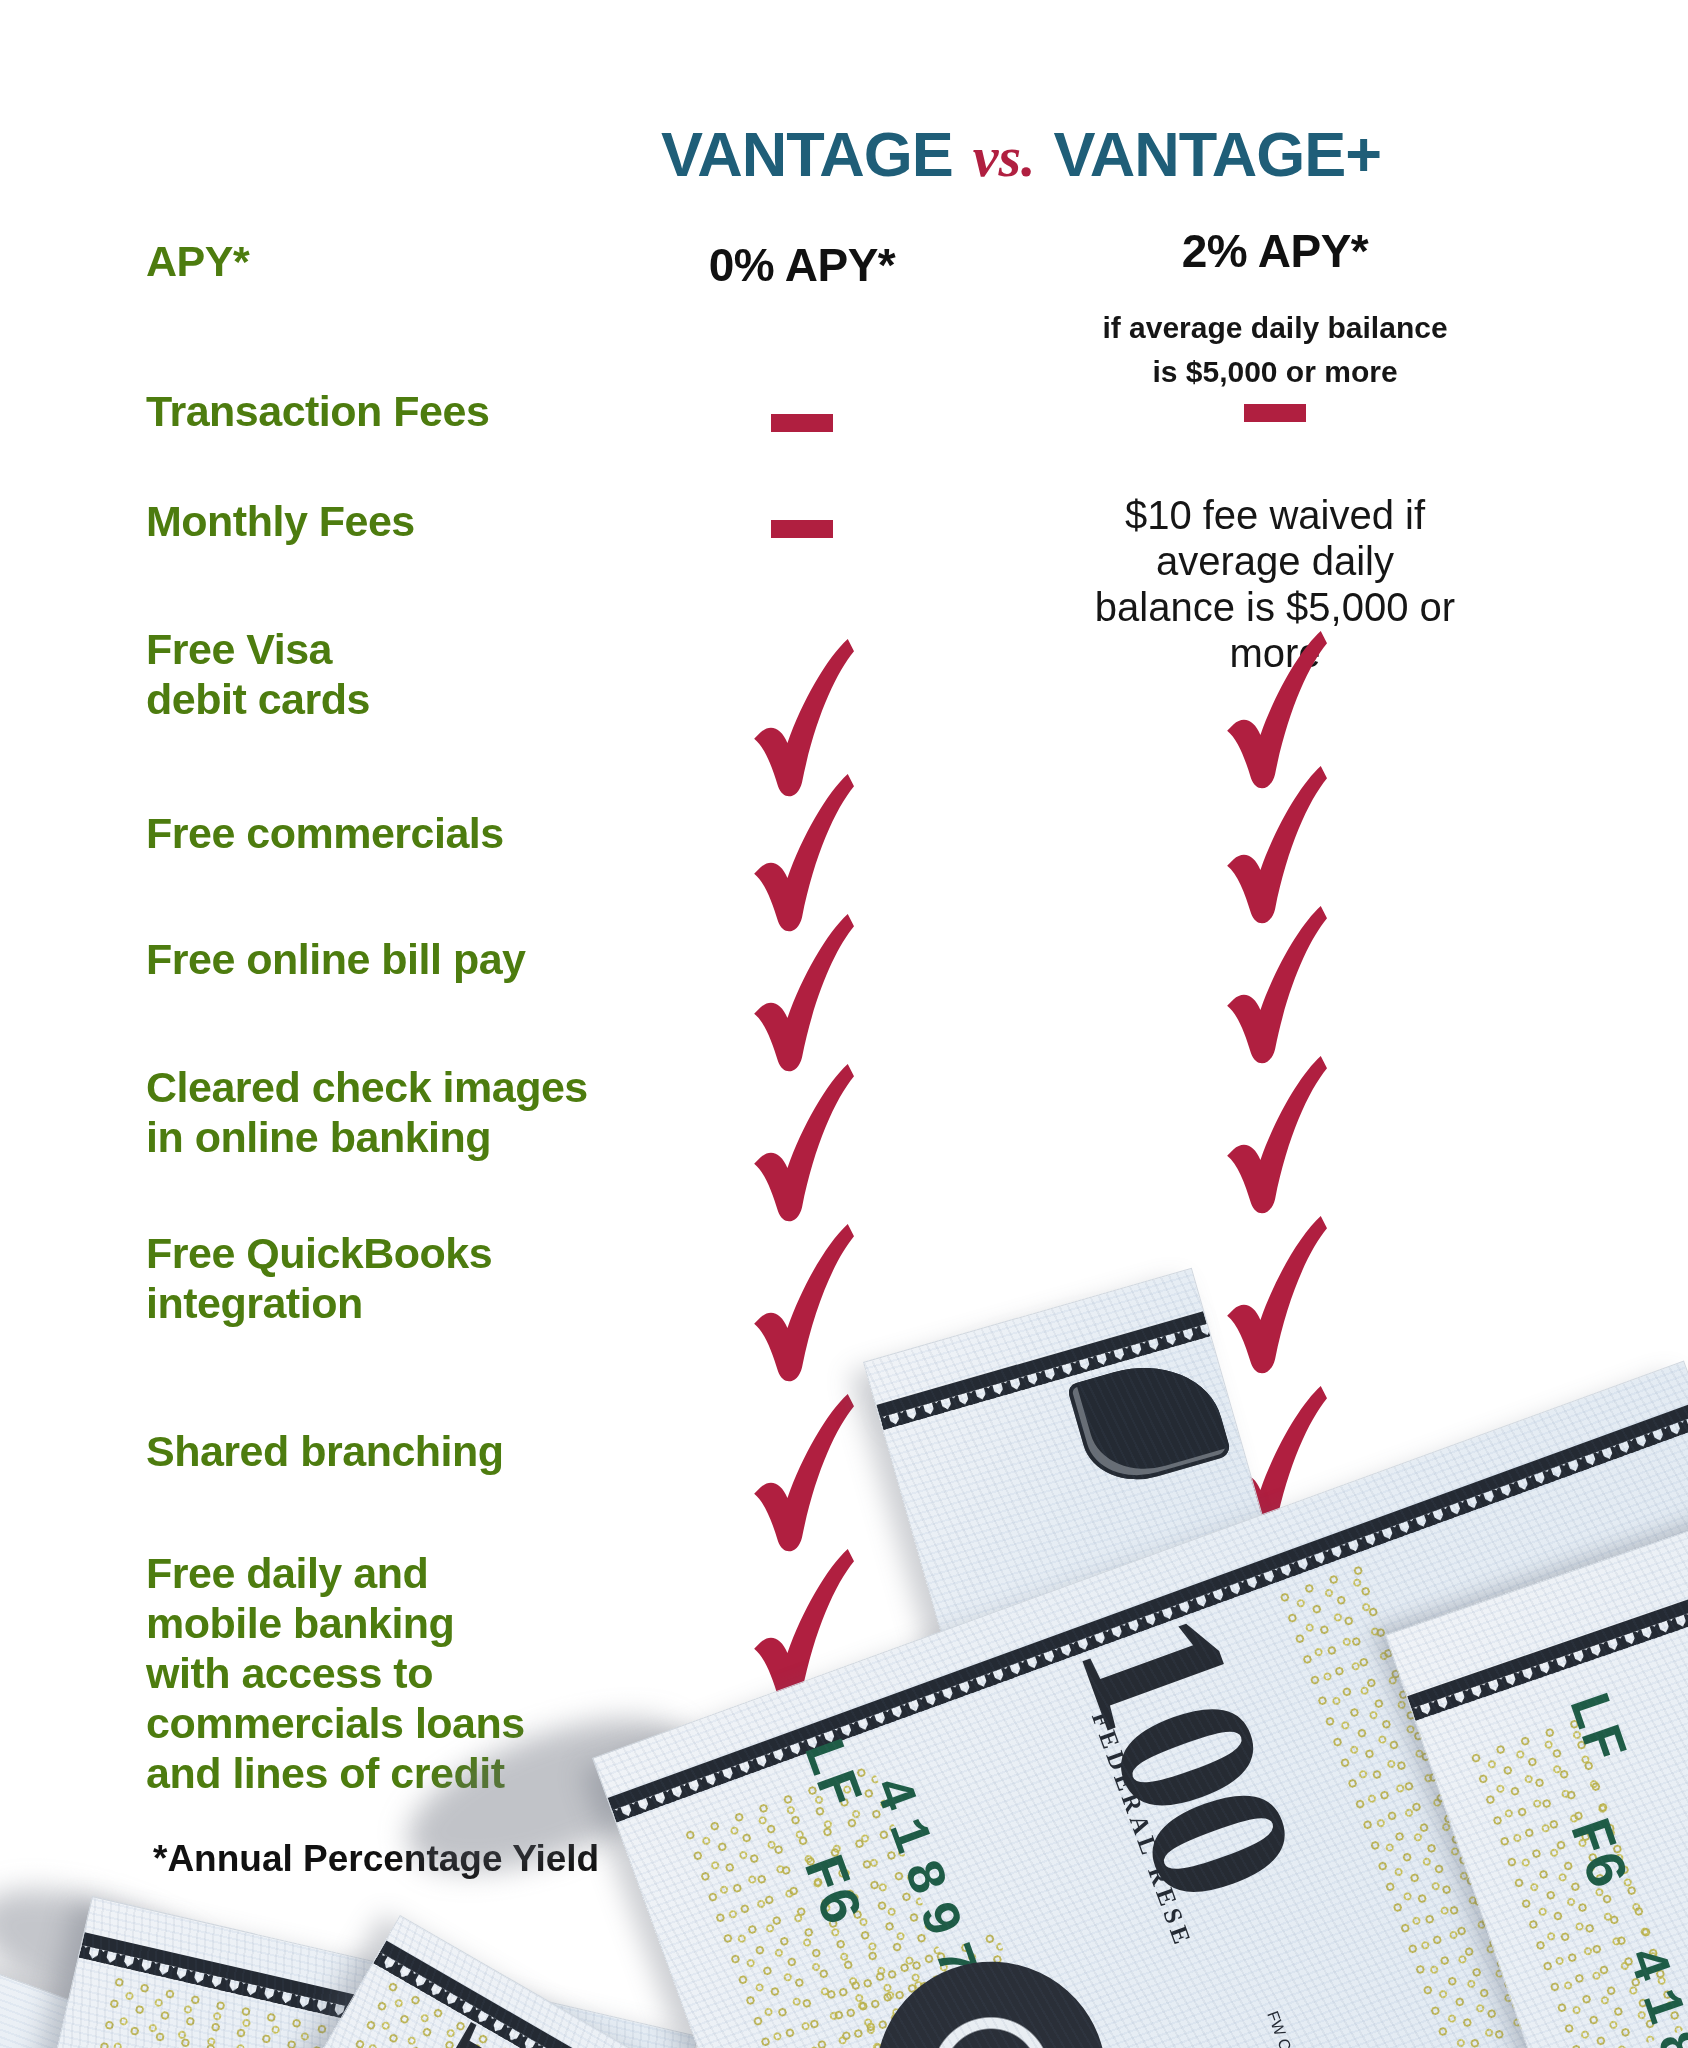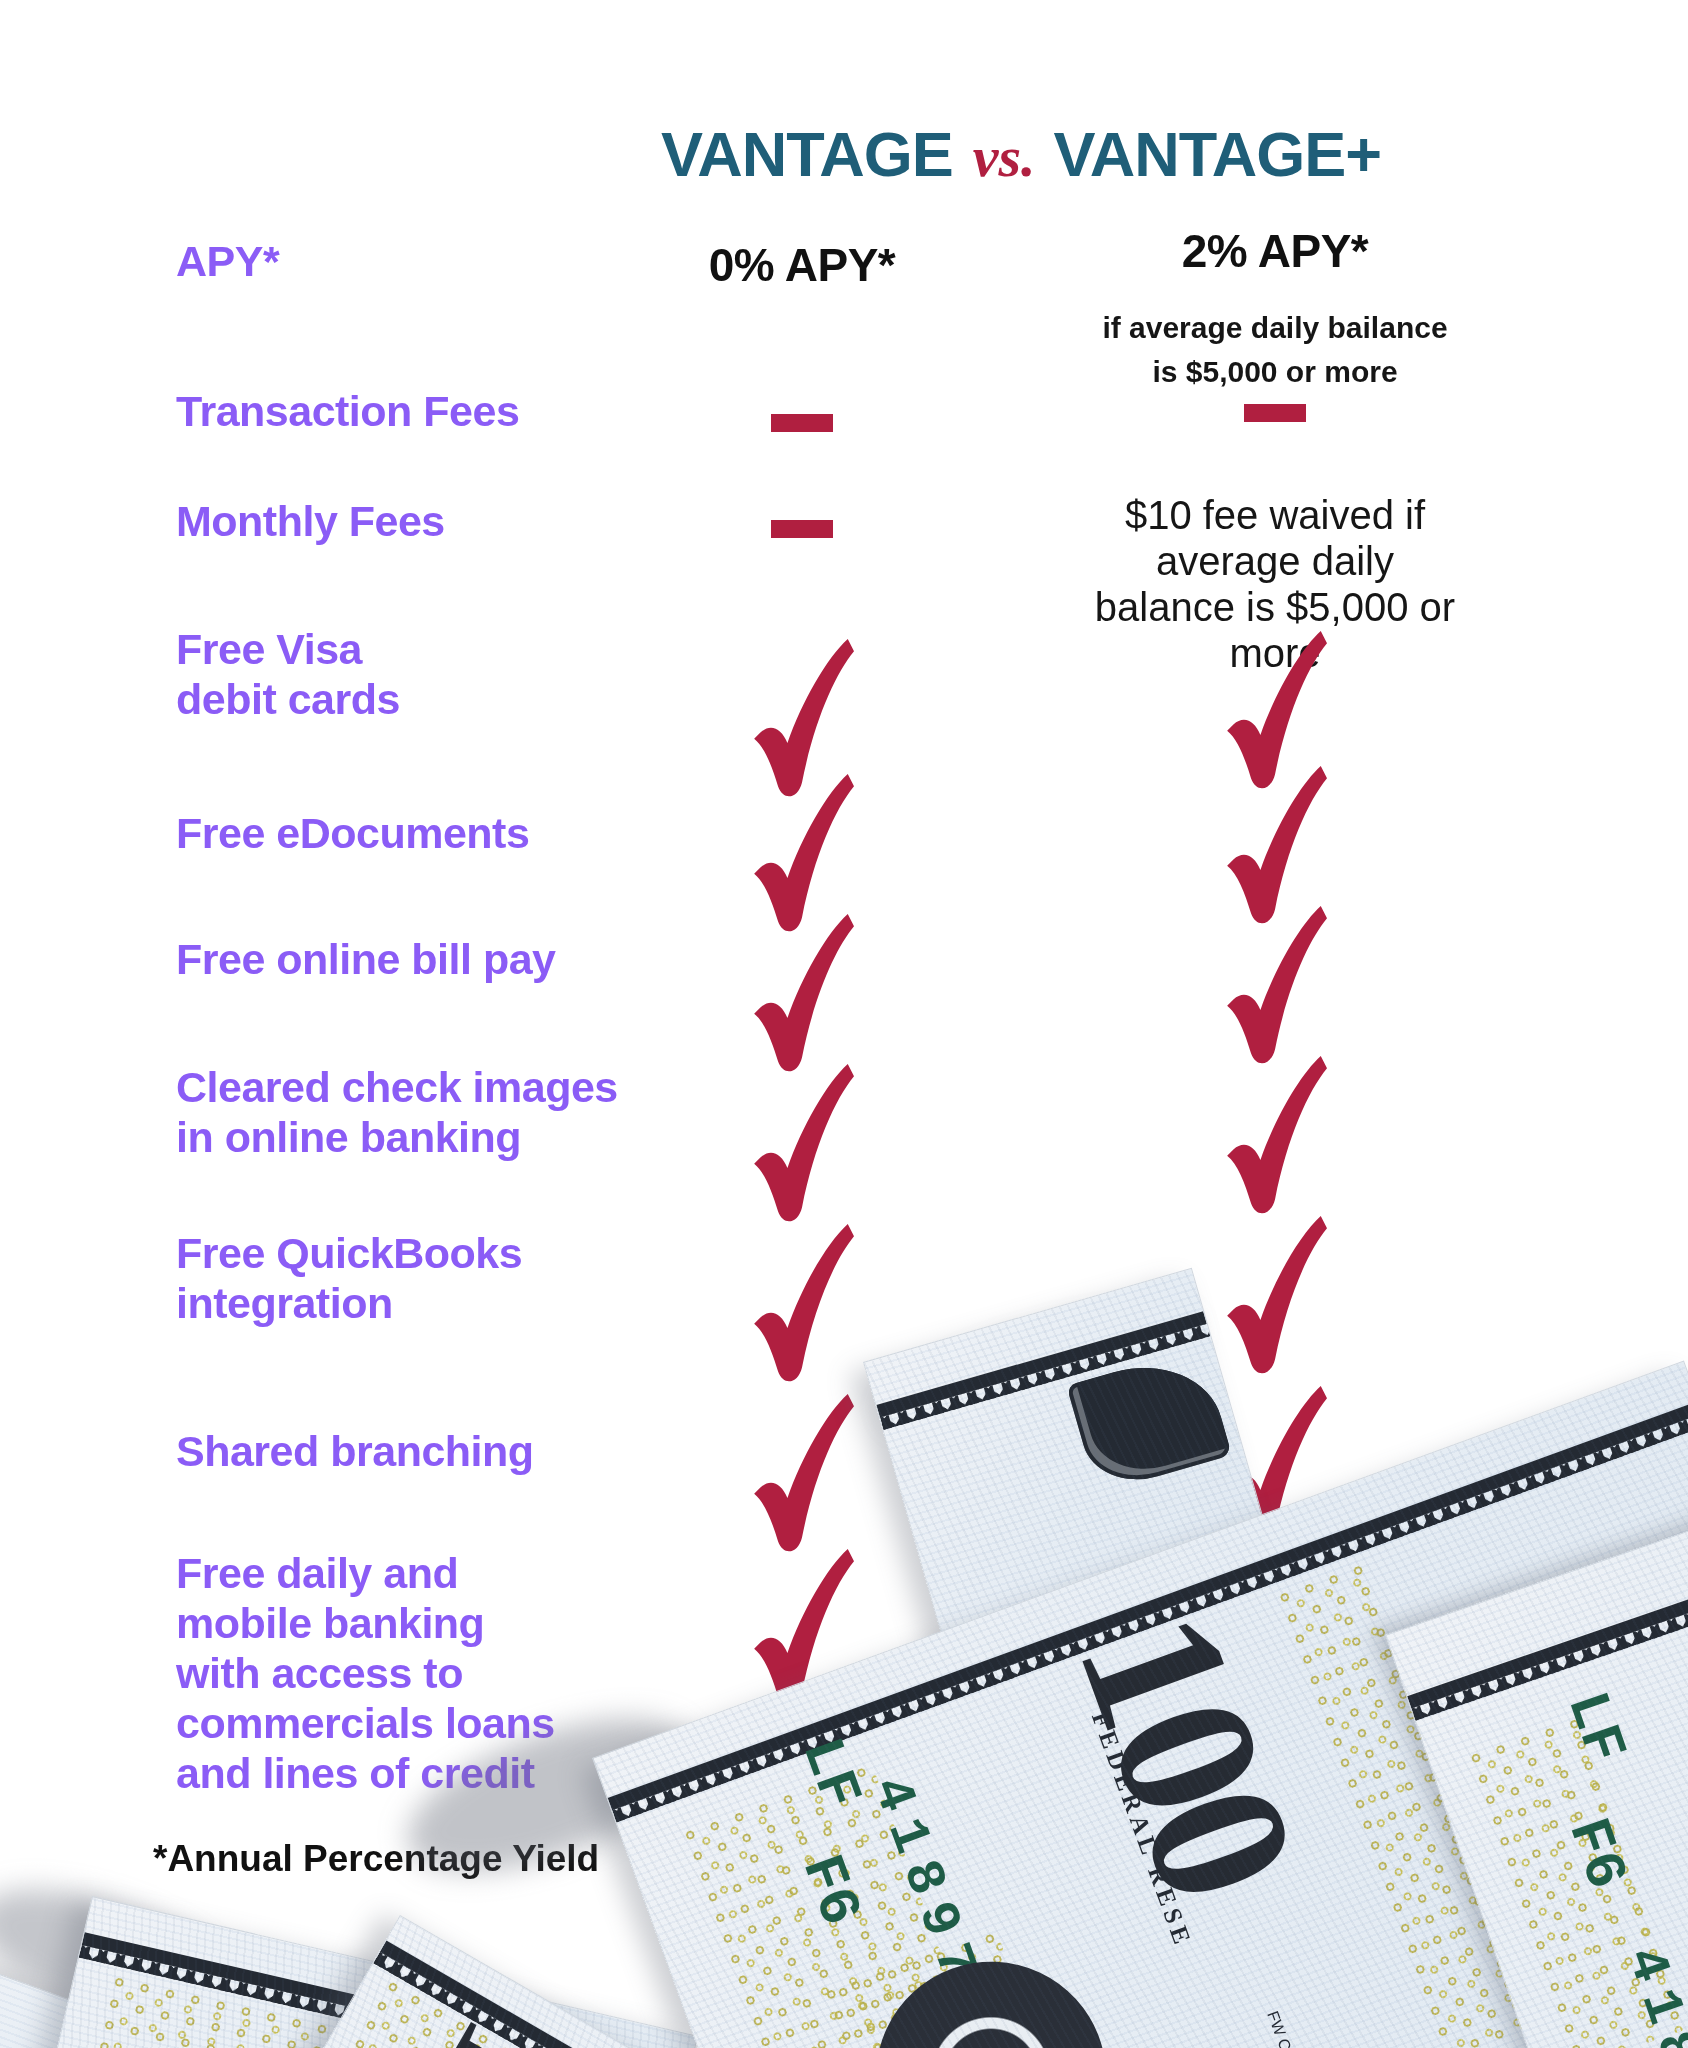--- a/index.html
+++ b/index.html
@@ -7,22 +7,22 @@
         font-family:"Liberation Sans",sans-serif;color:#121212;}
 
   
   .title{position:absolute;top:118px;left:1021px;transform:translateX(-50%);
          white-space:nowrap;font-weight:700;font-size:63px;letter-spacing:-1px;color:#1f5e78;}
   .title .vs{font-family:"Liberation Serif",serif;font-style:italic;font-weight:700;
              font-size:58px;color:#b01f40;margin:0 4px 0 20px;letter-spacing:0;}
   .title .plus{margin-left:14px;}
 
   
-  .row-label{position:absolute;left:176px;width:490px;font-size:43px;font-weight:700;
-             line-height:50px;letter-spacing:-0.5px;color:#8b5cf6;}
+  .row-label{position:absolute;left:146px;width:490px;font-size:43px;font-weight:700;
+             line-height:50px;letter-spacing:-0.5px;color:#4d7c0f;}
   .cell-c{position:absolute;left:592px;width:420px;text-align:center;margin-top:8px;}
   .cell-r{position:absolute;left:1060px;width:430px;text-align:center;}
   .big-apy{font-size:46px;font-weight:700;color:#111;letter-spacing:-0.5px;}
   .note{font-size:40px;font-weight:400;color:#161616;line-height:46px;}
   .subnote{font-size:30px;font-weight:700;color:#161616;line-height:44px;margin-top:28px;}
   .dash{display:inline-block;width:62px;height:18px;background:#b01f40;}
   .check{width:104px;height:168px;fill:#b01f40;display:inline-block;}
 
   .footnote{position:absolute;left:153px;top:1838px;font-size:37px;font-weight:700;color:#111;}
 
@@ -115,21 +115,21 @@
     <div>debit cards</div>
   </div>
   <div class="cell-c" style="top:628px"><svg class="check">
         <use href="#check-shape"></use>
       </svg></div>
   <div class="cell-r" style="top:628px"><svg class="check">
         <use href="#check-shape"></use>
       </svg></div>
 
   <div class="row-label" style="top:808px">
-    <div>Free eDocuments</div>
+    <div>Free commercials</div>
   </div>
   <div class="cell-c" style="top:763px"><svg class="check">
         <use href="#check-shape"></use>
       </svg></div>
   <div class="cell-r" style="top:763px"><svg class="check">
         <use href="#check-shape"></use>
       </svg></div>
 
   <div class="row-label" style="top:934px">
     <div>Free online bill pay</div>

